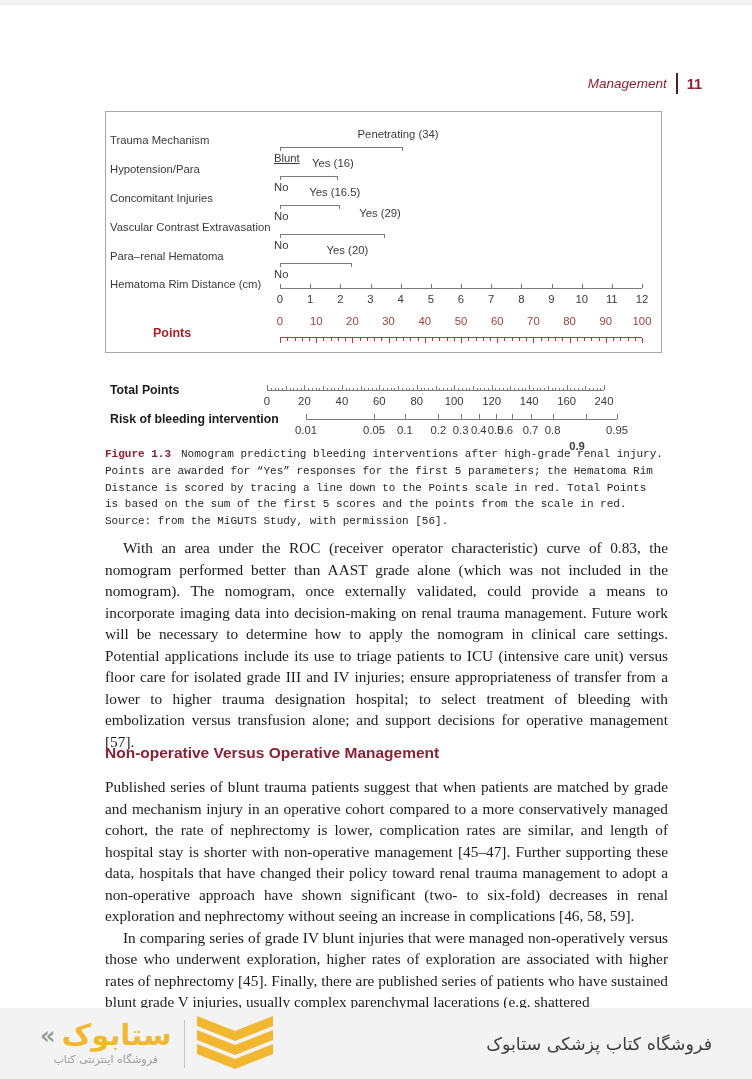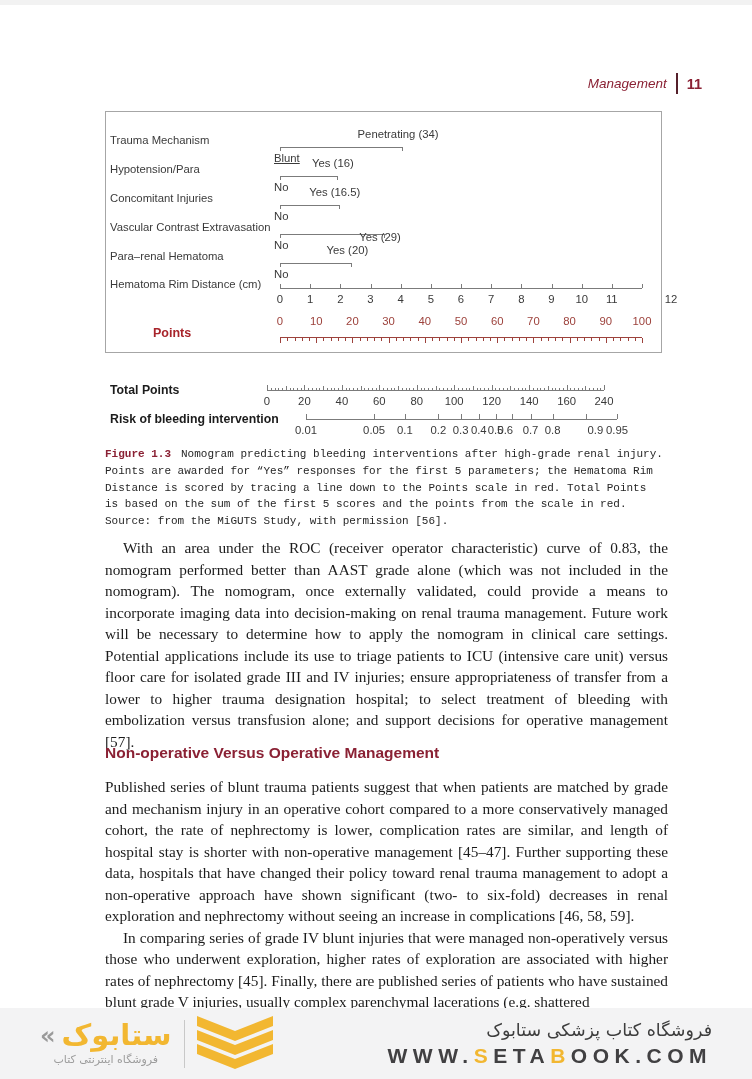--- a/index.html
+++ b/index.html
@@ -85,21 +85,21 @@
       <div class="nlabel" style="position: absolute; left: 5px; top: 52px;">Hypotension/Para</div>
       <div class="tick" style="position: absolute; left: 175px; top: 65px; width: 57.9px; height: 4px; border-top: 1px solid rgb(123, 123, 123); border-left: 1px solid rgb(123, 123, 123); border-right: 1px solid rgb(123, 123, 123);"></div>
       <div class="nlabel" style="position: absolute; left: 167.9px; top: 46px; width: 120px; text-align: center;">Yes (16)</div>
       <div class="nlabel" style="position: absolute; left: 169px; top: 70px;">No</div>
       <div class="nlabel" style="position: absolute; left: 5px; top: 81px;">Concomitant Injuries</div>
       <div class="tick" style="position: absolute; left: 175px; top: 94px; width: 59.7px; height: 4px; border-top: 1px solid rgb(123, 123, 123); border-left: 1px solid rgb(123, 123, 123); border-right: 1px solid rgb(123, 123, 123);"></div>
       <div class="nlabel" style="position: absolute; left: 169.7px; top: 75px; width: 120px; text-align: center;">Yes (16.5)</div>
       <div class="nlabel" style="position: absolute; left: 169px; top: 99px;">No</div>
       <div class="nlabel" style="position: absolute; left: 5px; top: 110px;">Vascular Contrast Extravasation</div>
       <div class="tick" style="position: absolute; left: 175px; top: 123px; width: 105px; height: 4px; border-top: 1px solid rgb(123, 123, 123); border-left: 1px solid rgb(123, 123, 123); border-right: 1px solid rgb(123, 123, 123);"></div>
-      <div class="nlabel" style="position: absolute; left: 215px; top: 120px; width: 120px; text-align: center;">Yes (29)</div>
+      <div class="nlabel" style="position: absolute; left: 215px; top: 96px; width: 120px; text-align: center;">Yes (29)</div>
       <div class="nlabel" style="position: absolute; left: 169px; top: 128px;">No</div>
       <div class="nlabel" style="position: absolute; left: 5px; top: 139px;">Para–renal Hematoma</div>
       <div class="tick" style="position: absolute; left: 175px; top: 152px; width: 72.4px; height: 4px; border-top: 1px solid rgb(123, 123, 123); border-left: 1px solid rgb(123, 123, 123); border-right: 1px solid rgb(123, 123, 123);"></div>
       <div class="nlabel" style="position: absolute; left: 182.4px; top: 133px; width: 120px; text-align: center;">Yes (20)</div>
       <div class="nlabel" style="position: absolute; left: 169px; top: 157px;">No</div>
       <div class="nlabel" style="position: absolute; left: 5px; top: 167px;">Hematoma Rim Distance (cm)</div>
       <div class="nlabel" style="position: absolute; left: 175px; top: 177px; width: 362px; height: 0px; border-top: 1px solid rgb(123, 123, 123);"></div>
       <div class="nlabel" style="position: absolute; left: 175px; top: 173px; width: 1px; height: 4px; background: rgb(123, 123, 123);"></div>
       <div class="nlabel" style="position: absolute; left: 163px; top: 182px; width: 24px; text-align: center;">0</div>
       <div class="nlabel" style="position: absolute; left: 205.2px; top: 173px; width: 1px; height: 4px; background: rgb(123, 123, 123);"></div>
@@ -118,21 +118,21 @@
       <div class="nlabel" style="position: absolute; left: 374.2px; top: 182px; width: 24px; text-align: center;">7</div>
       <div class="nlabel" style="position: absolute; left: 416.3px; top: 173px; width: 1px; height: 4px; background: rgb(123, 123, 123);"></div>
       <div class="nlabel" style="position: absolute; left: 404.3px; top: 182px; width: 24px; text-align: center;">8</div>
       <div class="nlabel" style="position: absolute; left: 446.5px; top: 173px; width: 1px; height: 4px; background: rgb(123, 123, 123);"></div>
       <div class="nlabel" style="position: absolute; left: 434.5px; top: 182px; width: 24px; text-align: center;">9</div>
       <div class="nlabel" style="position: absolute; left: 476.7px; top: 173px; width: 1px; height: 4px; background: rgb(123, 123, 123);"></div>
       <div class="nlabel" style="position: absolute; left: 464.7px; top: 182px; width: 24px; text-align: center;">10</div>
       <div class="nlabel" style="position: absolute; left: 506.8px; top: 173px; width: 1px; height: 4px; background: rgb(123, 123, 123);"></div>
       <div class="nlabel" style="position: absolute; left: 494.8px; top: 182px; width: 24px; text-align: center;">11</div>
       <div class="nlabel" style="position: absolute; left: 537px; top: 173px; width: 1px; height: 4px; background: rgb(123, 123, 123);"></div>
-      <div class="nlabel" style="position: absolute; left: 554px; top: 182px; width: 24px; text-align: center;">12</div>
+      <div class="nlabel" style="position: absolute; left: 525px; top: 182px; width: 24px; text-align: center;">12</div>
       <div class="nlabel nbold" style="position: absolute; left: 48px; top: 215px; color: rgb(168, 36, 43); font-size: 12.5px;">Points</div>
       <div class="nlabel" style="position: absolute; left: 175px; top: 226px; width: 362px; height: 0px; border-top: 1px solid rgb(157, 66, 60);"></div>
       <div class="nlabel" style="position: absolute; left: 175px; top: 227px; width: 1px; height: 5px; background: rgb(157, 66, 60);"></div>
       <div class="nlabel" style="position: absolute; left: 161px; top: 204px; width: 28px; text-align: center; color: rgb(157, 66, 60);">0</div>
       <div class="nlabel" style="position: absolute; left: 182.2px; top: 227px; width: 1px; height: 3px; background: rgb(157, 66, 60);"></div>
       <div class="nlabel" style="position: absolute; left: 189.5px; top: 227px; width: 1px; height: 3px; background: rgb(157, 66, 60);"></div>
       <div class="nlabel" style="position: absolute; left: 196.7px; top: 227px; width: 1px; height: 3px; background: rgb(157, 66, 60);"></div>
       <div class="nlabel" style="position: absolute; left: 204px; top: 227px; width: 1px; height: 3px; background: rgb(157, 66, 60);"></div>
       <div class="nlabel" style="position: absolute; left: 211.2px; top: 227px; width: 1px; height: 5px; background: rgb(157, 66, 60);"></div>
       <div class="nlabel" style="position: absolute; left: 197.2px; top: 204px; width: 28px; text-align: center; color: rgb(157, 66, 60);">10</div>
@@ -309,21 +309,21 @@
       <div class="nlabel" style="position: absolute; left: 356.8px; top: 313px; width: 34px; text-align: center;">0.4</div>
       <div class="nlabel" style="position: absolute; left: 390.5px; top: 303px; width: 1px; height: 5px; background: rgb(123, 123, 123);"></div>
       <div class="nlabel" style="position: absolute; left: 373.5px; top: 313px; width: 34px; text-align: center;">0.5</div>
       <div class="nlabel" style="position: absolute; left: 407.3px; top: 303px; width: 1px; height: 5px; background: rgb(123, 123, 123);"></div>
       <div class="nlabel" style="position: absolute; left: 390.3px; top: 313px; width: 20px; text-align: center;">0.6</div>
       <div class="nlabel" style="position: absolute; left: 425.5px; top: 303px; width: 1px; height: 5px; background: rgb(123, 123, 123);"></div>
       <div class="nlabel" style="position: absolute; left: 408.5px; top: 313px; width: 34px; text-align: center;">0.7</div>
       <div class="nlabel" style="position: absolute; left: 447.7px; top: 303px; width: 1px; height: 5px; background: rgb(123, 123, 123);"></div>
       <div class="nlabel" style="position: absolute; left: 430.7px; top: 313px; width: 34px; text-align: center;">0.8</div>
       <div class="nlabel" style="position: absolute; left: 481.2px; top: 303px; width: 1px; height: 5px; background: rgb(123, 123, 123);"></div>
-      <div class="nlabel" style="position: absolute; left: 464.2px; top: 313px; width: 34px; text-align: right;">0.9</div>
+      <div class="nlabel" style="position: absolute; left: 464.2px; top: 329px; width: 34px; text-align: left; font-weight: bold;">0.9</div>
       <div class="nlabel" style="position: absolute; left: 512px; top: 303px; width: 1px; height: 5px; background: rgb(123, 123, 123);"></div>
       <div class="nlabel" style="position: absolute; left: 495px; top: 313px; width: 34px; text-align: center;">0.95</div>
     </div>
 
   <p class="fig-caption">
     <span class="fig-label">Figure 1.3</span><span>Nomogram predicting bleeding interventions after high-grade renal injury. Points are awarded for “Yes” responses for the first 5 parameters; the Hematoma Rim Distance is scored by tracing a line down to the Points scale in red. Total Points is based on the sum of the first 5 scores and the points from the scale in red. Source: from the MiGUTS Study, with permission [56].</span>
   </p>
 
   <div class="para-block-1 bodytext">
     <p>With an area under the ROC (receiver operator characteristic) curve of 0.83, the nomogram performed better than AAST grade alone (which was not included in the nomogram). The nomogram, once externally validated, could provide a means to incorporate imaging data into decision-making on renal trauma management. Future work will be necessary to determine how to apply the nomogram in clinical care settings. Potential applications include its use to triage patients to ICU (intensive care unit) versus floor care for isolated grade III and IV injuries; ensure appropriateness of transfer from a lower to higher trauma designation hospital; to select treatment of bleeding with embolization versus transfusion alone; and support decisions for operative management [57].</p>
@@ -347,16 +347,15 @@
       </div>
       <div class="logo-divider"></div>
       <svg width="76" height="56" viewBox="0 0 76 56">
         <polygon points="0,0 38,15 76,0 76,10 38,25 0,10" fill="#f2b731"></polygon>
         <polygon points="0,14 38,29 76,14 76,24 38,39 0,24" fill="#f2b731"></polygon>
         <polygon points="0,28 38,43 76,28 76,38 38,53 0,38" fill="#f2b731"></polygon>
       </svg>
     </div>
     <div class="site-cluster">
       <div class="store-title">فروشگاه کتاب پزشکی ستابوک</div>
-      <div class="website" id="website-line"><span style="color: rgb(65, 64, 66);">WWW.</span><span style="color: rgb(242, 183, 49);">S</span><span style="color: rgb(65, 64, 66);">ETA</span><span style="color: rgb(242, 183, 49);">B</span><span style="color: rgb(65, 64, 66);">OOK.COM</span></div>
     </div>
   </div>
 </div>
 
 </body></html>

